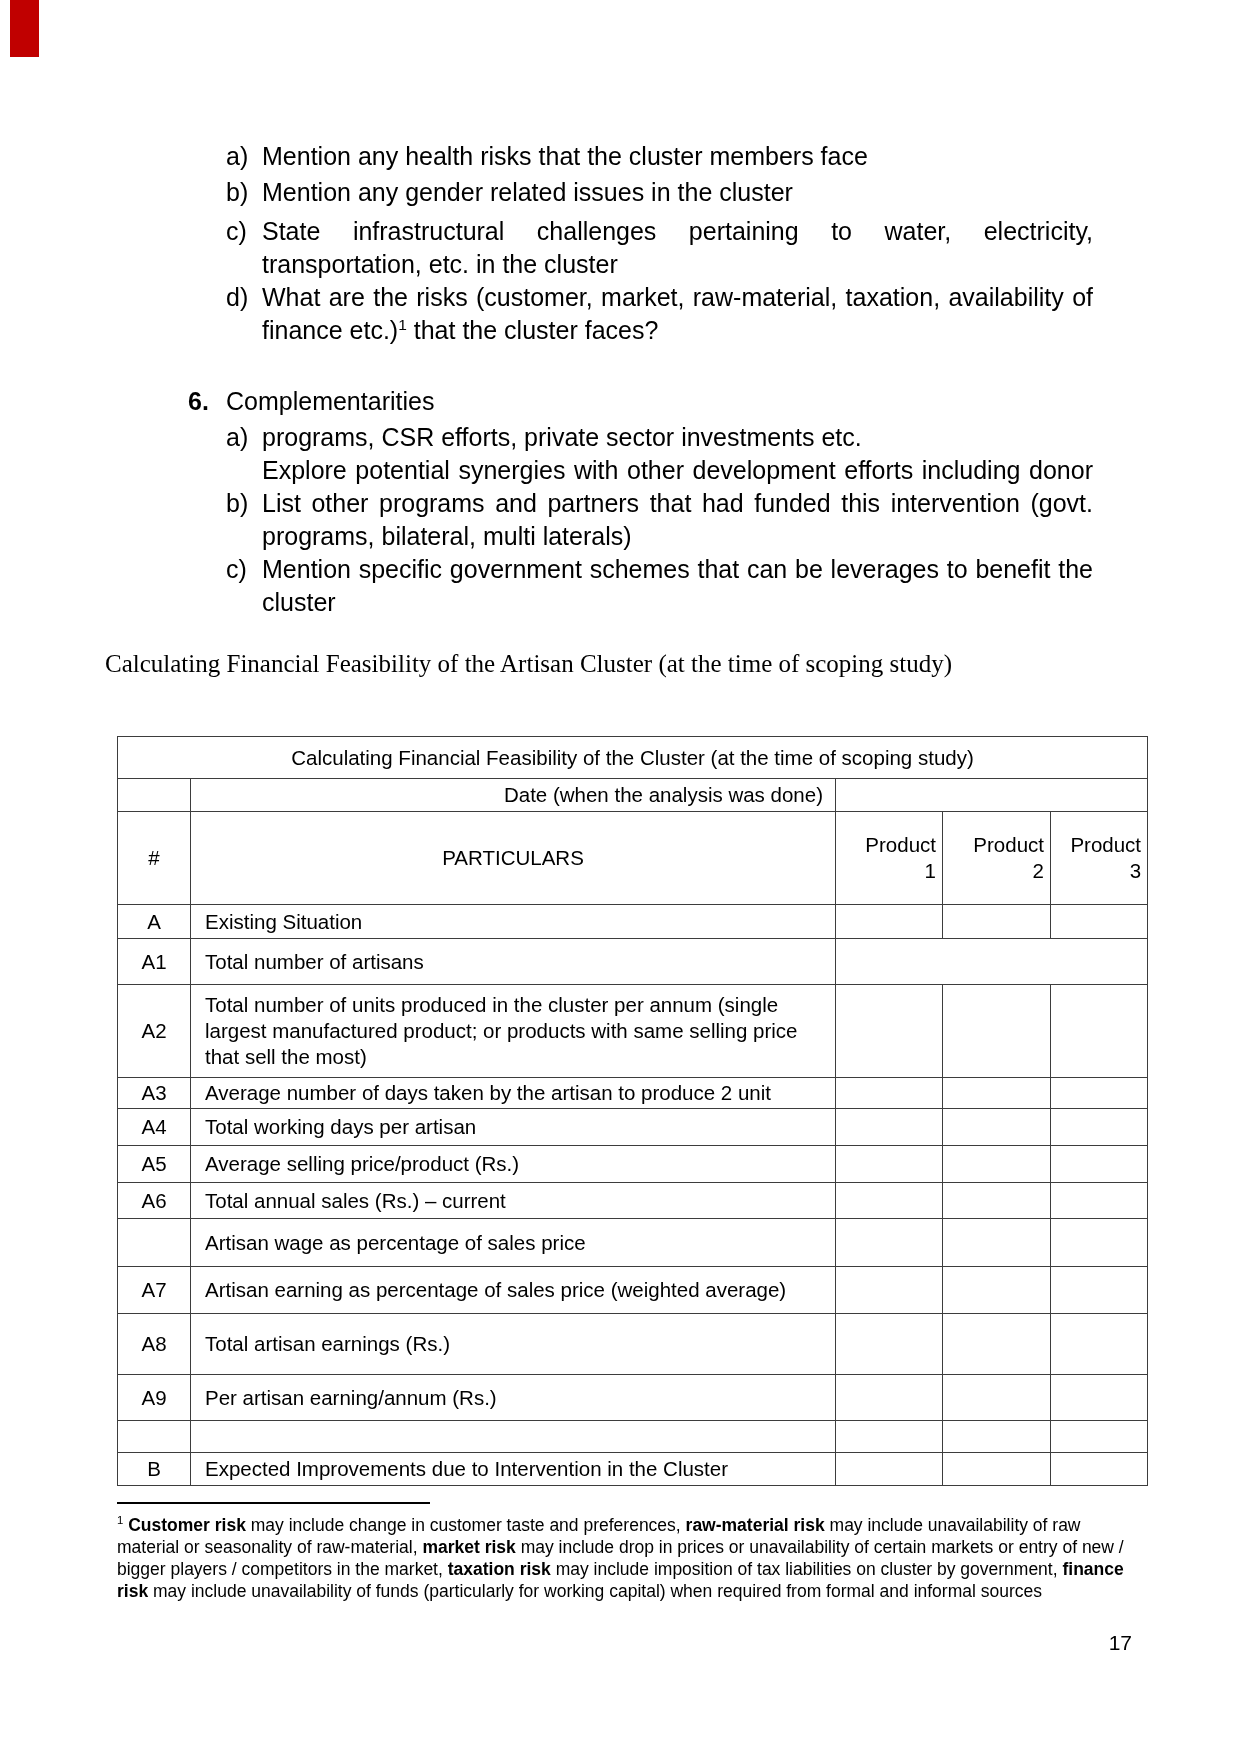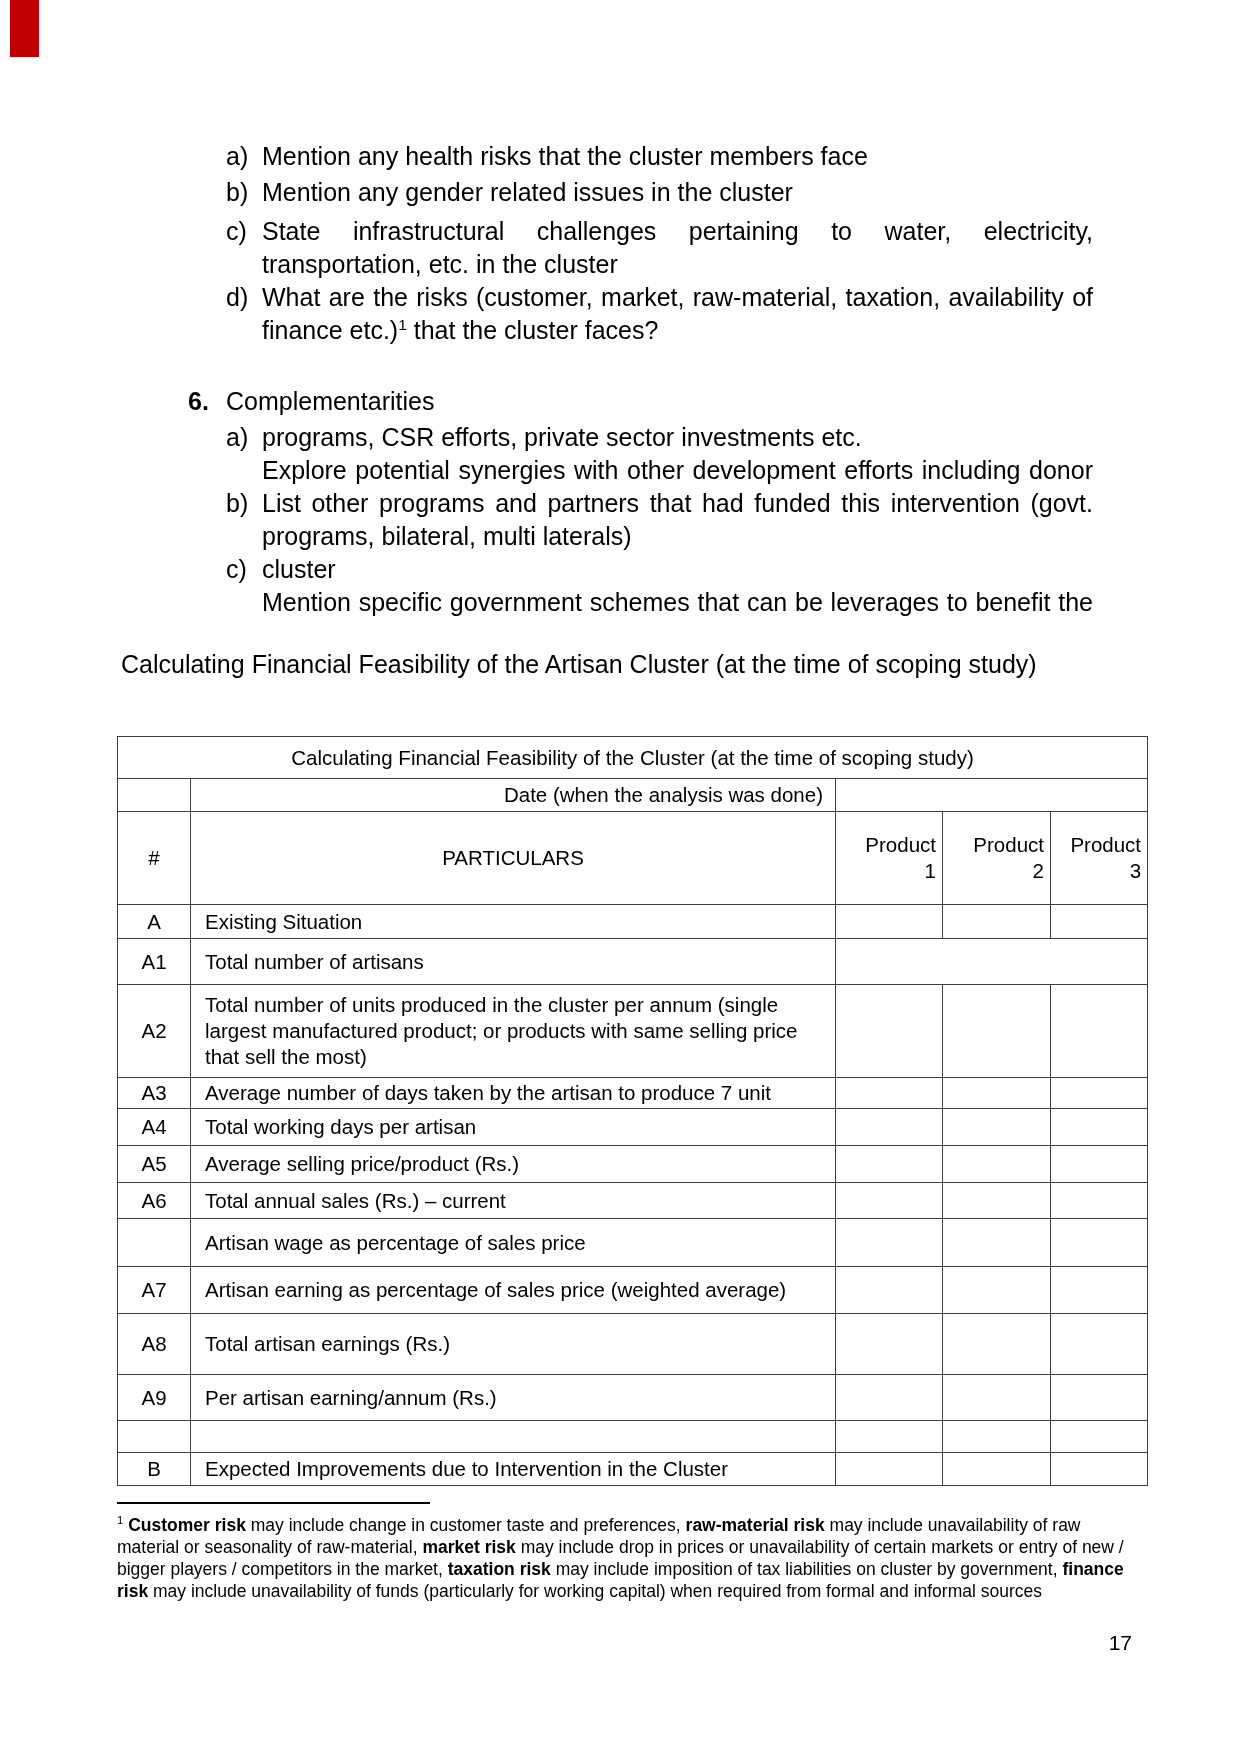--- a/index.html
+++ b/index.html
@@ -17,21 +17,21 @@
   .item { position:relative; padding-left:262px; font-size:25px; line-height:33px; }
   .item .marker { position:absolute; left:226px; top:0; width:36px; }
   .mb3 { margin-bottom:3px; } .mb6 { margin-bottom:6px; }
   .line { }
   .stretch { text-align:justify; text-align-last:justify; }
   .sec-title-line { position:relative; padding-left:226px; font-size:25px; line-height:33px; margin-bottom:3px; }
   .sec-title-line .sec-num { position:absolute; left:188px; top:0; font-weight:700; }
   sup { font-size:0.62em; vertical-align:super; line-height:0; }
 
   
-  .page-heading { position:absolute; left:121px; top:649px; font-size:25px; line-height:30px; }
+  .page-heading { position:absolute; left:105px; top:649px; font-size:25px; line-height:30px;font-family:Liberation Serif, serif; }
 
   
   .ftable { position:absolute; left:117px; top:736px; border-collapse:collapse; table-layout:fixed; width:1030px; }
   .ftable td {
     border:1px solid #3d3d3d; padding:2px 10px; font-size:20.5px; line-height:26px;
     vertical-align:middle; overflow:hidden;
   }
   .ftable td.c  { text-align:center; padding:2px 4px; }
   .ftable td.ph { text-align:right; padding:20px 6px; word-spacing:100px; }
   .ftable td.date { text-align:right; padding-right:12px;margin-left:20px; }
@@ -82,22 +82,22 @@
       <div class="line">programs, CSR efforts, private sector investments etc.</div>
       <div class="line stretch">Explore potential synergies with other development efforts including donor</div>
     </div>
     <div class="item">
       <span class="marker">b)</span>
       <div class="line stretch">List other programs and partners that had funded this intervention (govt.</div>
       <div class="line">programs, bilateral, multi laterals)</div>
     </div>
     <div class="item">
       <span class="marker">c)</span>
+      <div class="line stretch">Mention specific government schemes that can be leverages to benefit the</div>
       <div class="line">cluster</div>
-      <div class="line stretch">Mention specific government schemes that can be leverages to benefit the</div>
     </div>
   </div>
 
   <div class="page-heading">Calculating Financial Feasibility of the Artisan Cluster (at the time of scoping study)</div>
 
   <table class="ftable">
     <colgroup>
       <col style="width:73px">
         <col style="width:645px">
         <col style="width:107px">
@@ -134,21 +134,21 @@
     </tr>
     <tr style="height:93px">
       <td class="c">A2</td>
       <td class="lbl">Total number of units produced in the cluster per annum (single largest manufactured product; or products with same selling price that sell the most)</td>
       <td></td>
       <td></td>
       <td></td>
     </tr>
     <tr style="height:28px">
       <td class="c">A3</td>
-      <td class="lbl">Average number of days taken by the artisan to produce 7 unit</td>
+      <td class="lbl">Average number of days taken by the artisan to produce 2 unit</td>
       <td></td>
       <td></td>
       <td></td>
     </tr>
     <tr style="height:37px">
       <td class="c">A4</td>
       <td class="lbl">Total working days per artisan</td>
       <td></td>
       <td></td>
       <td></td>

